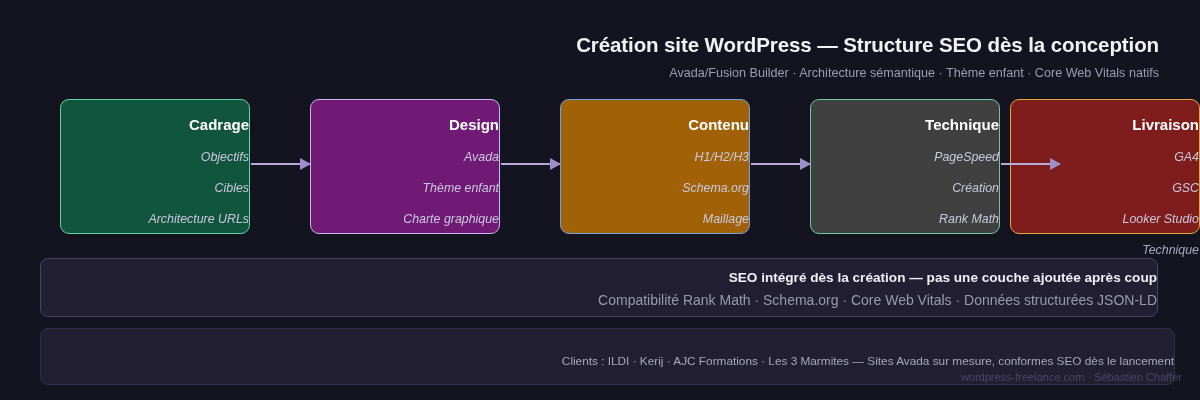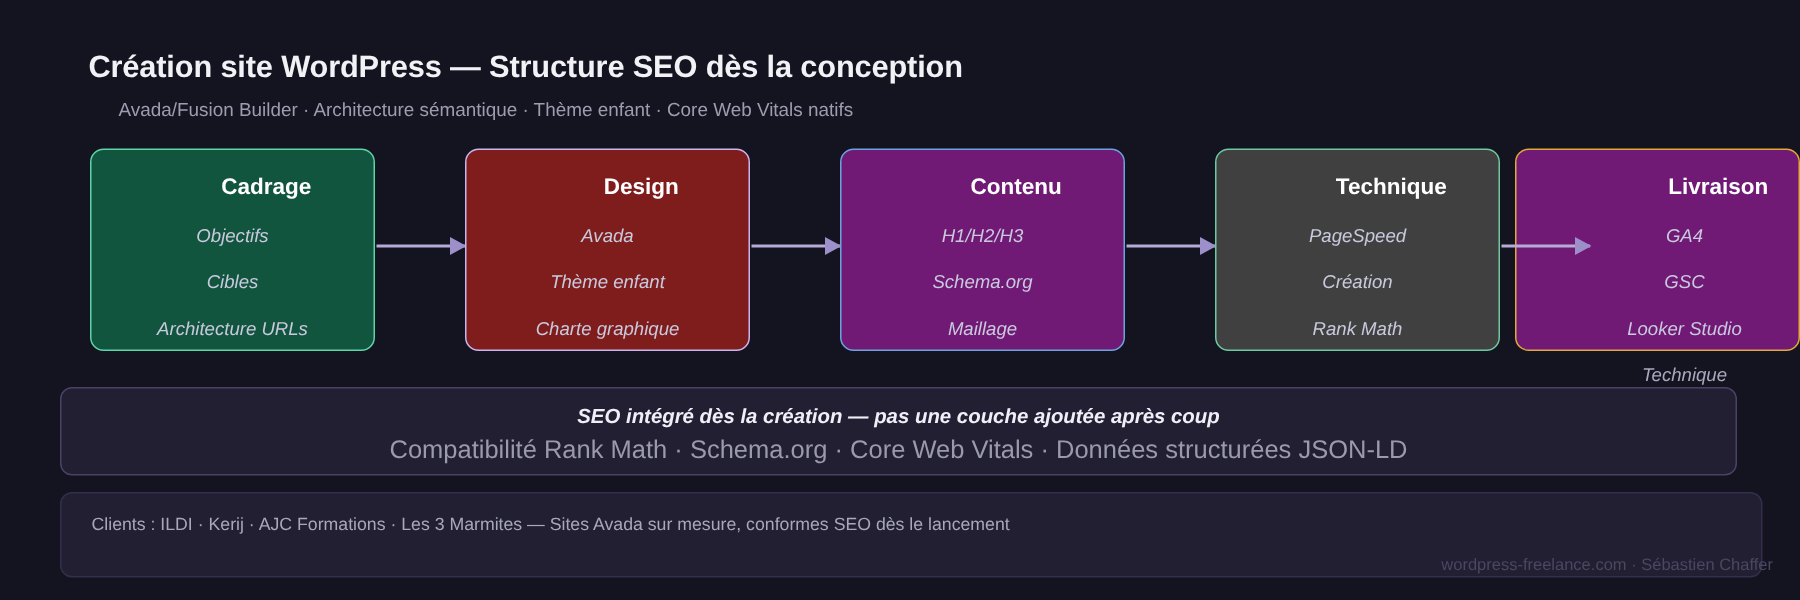--- a/index.html
+++ b/index.html
@@ -1,15 +1,15 @@
 <!DOCTYPE html>
 <html><head>
 <meta charset="utf-8">
 <style>
-  * { box-sizing: border-box; margin: 0; padding: 0; }
+  * { box-sizing: border-box; margin: 0; padding: 0; text-align: right; }
 
   html, body {
     width: 1200px;
     height: 400px;
     overflow: hidden;
   }
 
   body {
     background: #141320;
     font-family: "Liberation Sans", sans-serif;
@@ -72,24 +72,24 @@
     white-space: nowrap;
     font-style: italic;
   }
 
   .card-item.overflow {
     color: #a9a9be;
   }
 
   
   #card-0 { left: 60px;   background: #12553f; border-color: #5fd3a8; }
-  #card-1 { left: 310px;  background: #7f1d1d; border-color: #c9b6ef; }
-  #card-2 { left: 560px;  background: #701a75; border-color: #6ba3e0; }
+  #card-1 { left: 310px;  background: #701a75; border-color: #c9b6ef; }
+  #card-2 { left: 560px;  background: #a16207; border-color: #6ba3e0; }
   #card-3 { left: 810px;  background: #404040; border-color: #6cc9a0; }
-  #card-4 { left: 1010px; background: #701a75; border-color: #e0a93a; width: 190px; padding-left: 36px; }
+  #card-4 { left: 1010px; background: #7f1d1d; border-color: #e0a93a; width: 190px; padding-left: 36px; }
 
   
   .arrow {
     position: absolute;
     top: 64px;
     height: 2px;
     background: #b6abd6;
     z-index: 2;
   }
   .arrow::after {
@@ -117,39 +117,38 @@
     border-radius: 8px;
     text-align: center;
     padding-top: 10px;
   }
 
   #banner-title {
     font-size: 13.6px;
     font-weight: bold;
     color: #f0eff8;
     line-height: 17px;
-    font-style: italic;
   }
 
   #banner-sub {
     margin-top: 7px;
-    font-size: 17px;
+    font-size: 14px;
     color: #9a99ad;
     line-height: 14px;
   }
 
   
   #footer-box {
     position: absolute;
     left: 40px; top: 328px;
     width: 1135px; height: 57px;
     background: #221f33;
     border: 1px solid #332e4d;
     border-radius: 8px;
-    padding: 13px 0 0 20px;
+    padding: 25px 0 0 20px;
   }
 
   #footer-text {
     font-size: 11.8px;
     color: #a8a7bb;
     line-height: 14px;
     white-space: nowrap;
   }
 
   #watermark {

